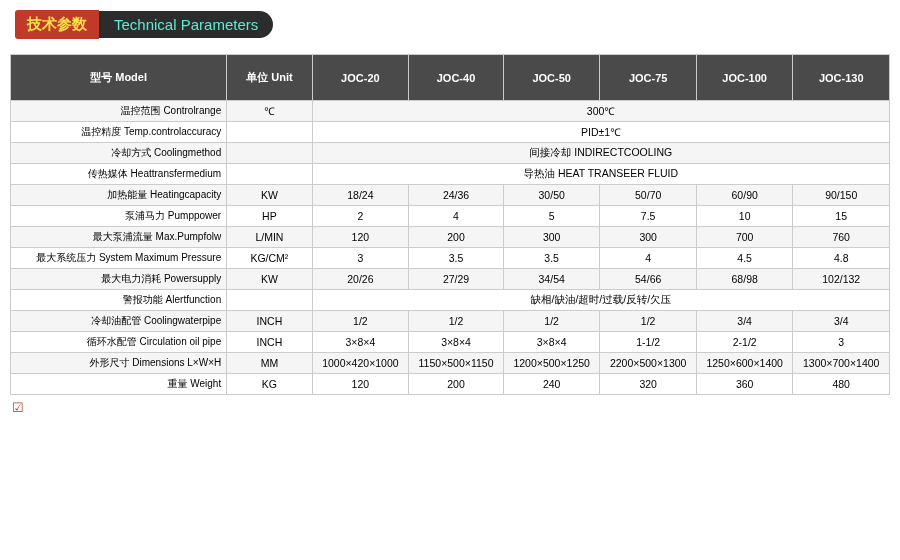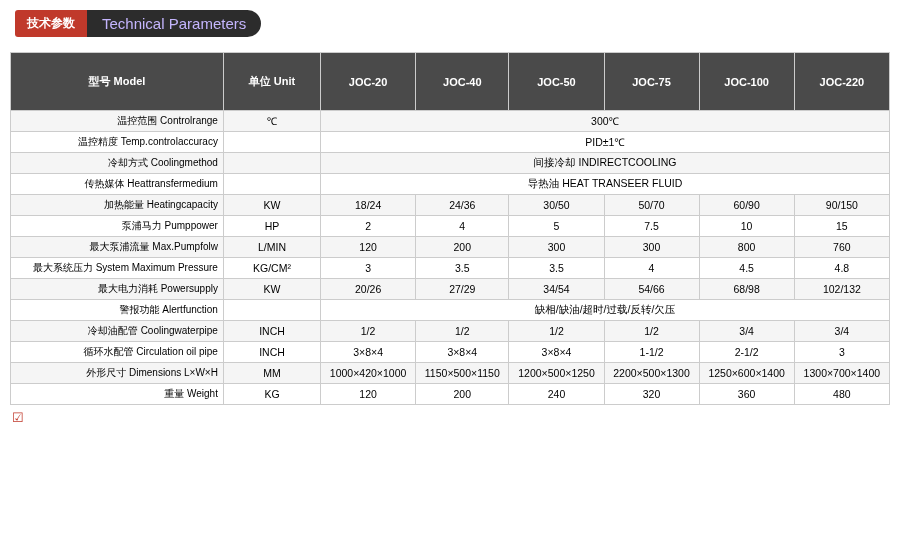--- a/index.html
+++ b/index.html
@@ -14,30 +14,30 @@
 
     .header {
       display: flex;
       align-items: center;
       padding: 10px 15px;
       margin-bottom: 5px;
     }
 
     .header-title-cn {
       background: #c0392b;
-      color: #ffffff;
-      font-size: 12px;
+      color: #fde047;
+      font-size: 15px;
       font-weight: bold;
       padding: 5px 12px;
       border-radius: 3px 0 0 3px;
     }
 
     .header-title-en {
       background: #2c2c2c;
-      color: #c4b5fd;
+      color: #5eead4;
       font-size: 15px;
       padding: 5px 15px;
       border-radius: 0 20px 20px 0;
     }
 
     .table-wrapper {
       padding: 0 10px;
     }
 
     table {
@@ -52,21 +52,21 @@
       text-align: center;
       vertical-align: middle;
       white-space: nowrap;
     }
 
     thead th {
       background: #4a4a4a;
       color: #fff;
       font-weight: bold;
       font-size: 11px;
-      padding: 21px;
+      padding: 15px;
     }
 
     tbody tr:nth-child(odd) {
       background: #f5f5f5;
     }
     tbody tr:nth-child(even) {
       background: #ffffff;
     }
 
     td:first-child {
@@ -101,21 +101,21 @@
   <table>
     <thead>
       <tr>
         <th>型号 Model</th>
         <th>单位 Unit</th>
         <th>JOC-20</th>
         <th>JOC-40</th>
         <th>JOC-50</th>
         <th>JOC-75</th>
         <th>JOC-100</th>
-        <th>JOC-220</th>
+        <th>JOC-130</th>
       </tr>
     </thead>
     <tbody id="table-body">
     <tr>
           <td>温控范围 Controlrange</td>
           <td>℃</td>
           <td colspan="6">300℃</td>
         </tr>
         <tr>
           <td>温控精度 Temp.controlaccuracy</td>
@@ -152,21 +152,21 @@
           <td>10</td>
           <td>15</td>
         </tr>
         <tr>
           <td>最大泵浦流量 Max.Pumpfolw</td>
           <td>L/MIN</td>
           <td>120</td>
           <td>200</td>
           <td>300</td>
           <td>300</td>
-          <td>800</td>
+          <td>700</td>
           <td>760</td>
         </tr>
         <tr>
           <td>最大系统压力 System Maximum Pressure</td>
           <td>KG/CM²</td>
           <td>3</td>
           <td>3.5</td>
           <td>3.5</td>
           <td>4</td>
           <td>4.5</td>

